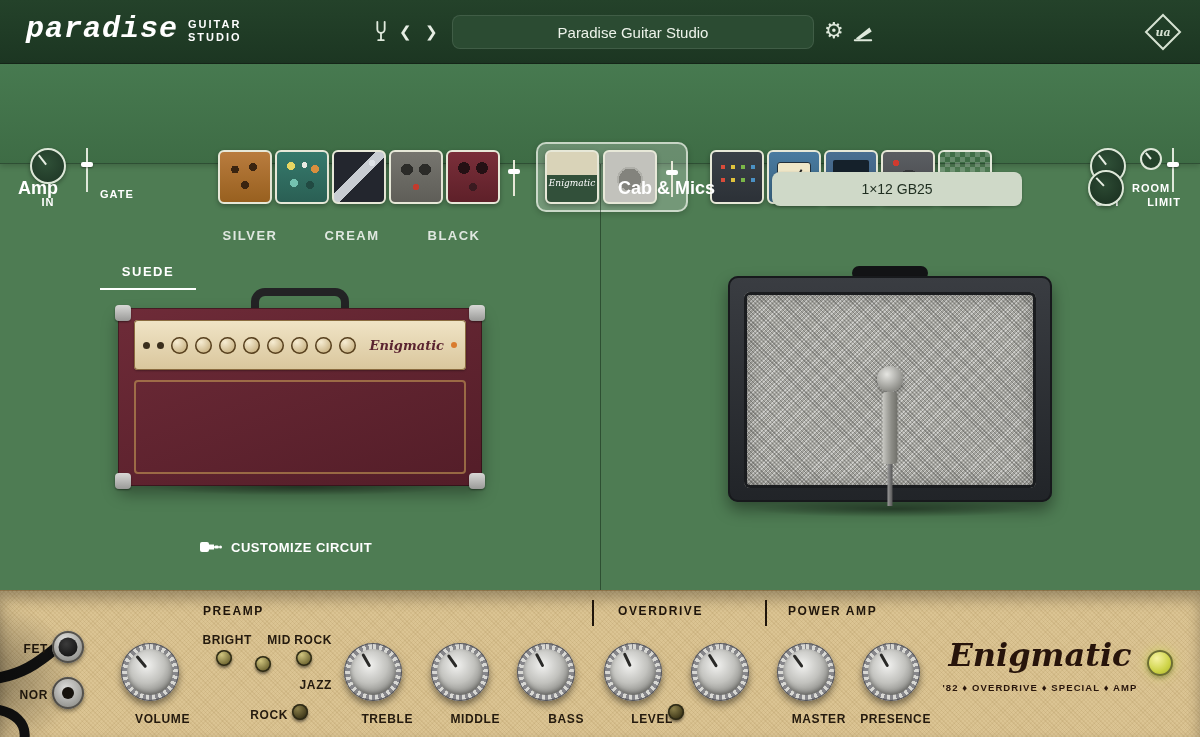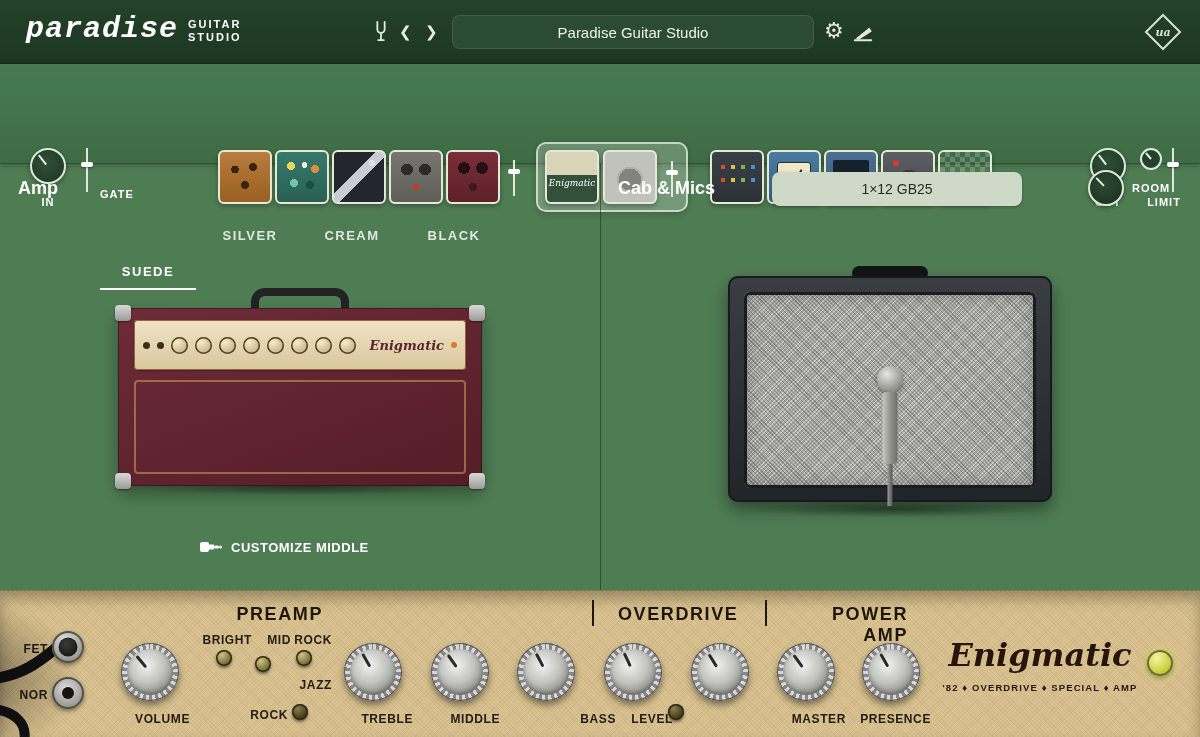--- a/index.html
+++ b/index.html
@@ -179,21 +179,21 @@
   .panel-vignette{position:absolute;left:-30px;top:0;width:120px;height:100%;
     background:radial-gradient(ellipse at 0% 60%, rgba(0,0,0,.45), transparent 65%);pointer-events:none;}
   .cables{position:absolute;left:0;top:0;}
   .jack{position:absolute;width:32px;height:32px;border-radius:50%;cursor:pointer;
     background:radial-gradient(circle at 40% 35%, #ececea, #a8a8a4 55%, #72726e);
     box-shadow:0 2px 4px rgba(0,0,0,.45), inset 0 0 0 2px #55524c;}
   .jack::after{content:"";position:absolute;left:50%;top:50%;transform:translate(-50%,-50%);
     width:12px;height:12px;border-radius:50%;background:#17130e;}
   .jack.plugged::after{width:19px;height:19px;background:radial-gradient(circle at 40% 35%, #3c3c3c, #0b0b0b);}
   .plabel{position:absolute;font-size:12px;font-weight:bold;color:#241a0e;letter-spacing:.6px;text-align:right;}
-  .pheader{position:absolute;font-size:18px;font-weight:bold;letter-spacing:1.6px;color:#1f150b;text-align:right;}
+  .pheader{position:absolute;font-size:12px;font-weight:bold;letter-spacing:1.6px;color:#1f150b;text-align:left;}
   .sec-div{position:absolute;width:2px;height:26px;background:#1f150b;top:600px;}
   .big-knob{position:absolute;top:643px;width:58px;height:58px;border-radius:50%;cursor:pointer;
     background:repeating-conic-gradient(#d8d8d4 0deg 7deg, #86868a 7deg 14deg);
     box-shadow:0 4px 7px rgba(0,0,0,.45), inset 0 0 0 1px #55555a;}
   .big-knob::before{content:"";position:absolute;inset:6px;border-radius:50%;
     background:radial-gradient(circle at 42% 35%, #f2f2f0, #c2c2be 45%, #7c7c78 85%, #636360);
     box-shadow:inset 0 -2px 4px rgba(0,0,0,.3);}
   .big-knob::after{content:"";position:absolute;left:50%;top:8px;width:3px;height:15px;border-radius:2px;
     background:#2a2a28;transform-origin:50% 21px;transform:translateX(-50%) rotate(var(--rot,-35deg));}
   .toggle{position:absolute;width:16px;height:16px;border-radius:50%;cursor:pointer;
@@ -328,21 +328,21 @@
     </div>
   </div>
 
   <button class="customize">
     <svg width="22" height="16" viewBox="0 0 22 16" fill="#fff">
       <rect x="0" y="3" width="9" height="10" rx="2"></rect>
       <rect x="9" y="5.5" width="5" height="5"></rect>
       <rect x="14" y="6.5" width="5" height="3" rx="1.5"></rect>
       <circle cx="20.5" cy="8" r="1.5"></circle>
     </svg>
-    <span>CUSTOMIZE MIDDLE</span>
+    <span>CUSTOMIZE CIRCUIT</span>
   </button>
 
   <div class="section-title" style="left:618px;top:178px;">Cab &amp; Mics</div>
   <button class="model-btn" style="left:772px;width:250px;">1×12 GB25</button>
   <div class="room-knob"></div>
   <div class="rack-label" style="left:1132px;top:182px;width:52px;text-align:left;">ROOM</div>
 
   <div class="floor-shadow" style="left:738px;top:500px;width:310px;height:18px;"></div>
   <div class="cab-box">
     <div class="cab-handle"></div>
@@ -385,21 +385,21 @@
   <div class="toggle" style="left:296px;top:650px;"></div>
   <div class="plabel" style="left:276px;top:678px;width:56px;">JAZZ</div>
   <div class="plabel" style="left:232px;top:708px;width:56px;">ROCK</div>
   <div class="toggle dark" style="left:292px;top:704px;"></div>
 
   <div class="big-knob" style="left:344px;--rot:-30deg;"></div>
   <div class="plabel" style="left:333px;top:712px;width:80px;">TREBLE</div>
   <div class="big-knob" style="left:431px;--rot:-35deg;"></div>
   <div class="plabel" style="left:420px;top:712px;width:80px;">MIDDLE</div>
   <div class="big-knob" style="left:517px;--rot:-28deg;"></div>
-  <div class="plabel" style="left:536px;top:712px;width:80px;">BASS</div>
+  <div class="plabel" style="left:504px;top:712px;width:80px;">BASS</div>
 
   <div class="big-knob" style="left:604px;--rot:-25deg;"></div>
   <div class="plabel" style="left:593px;top:712px;width:80px;">LEVEL</div>
   <div class="toggle dark" style="left:668px;top:704px;"></div>
   <div class="big-knob" style="left:691px;--rot:-32deg;"></div>
   <div class="plabel" style="left:696px;top:712px;width:80px;margin-top:24px;">RATIO</div>
 
   <div class="big-knob" style="left:777px;--rot:-36deg;"></div>
   <div class="plabel" style="left:766px;top:712px;width:80px;">MASTER</div>
   <div class="big-knob" style="left:862px;--rot:-30deg;"></div>

